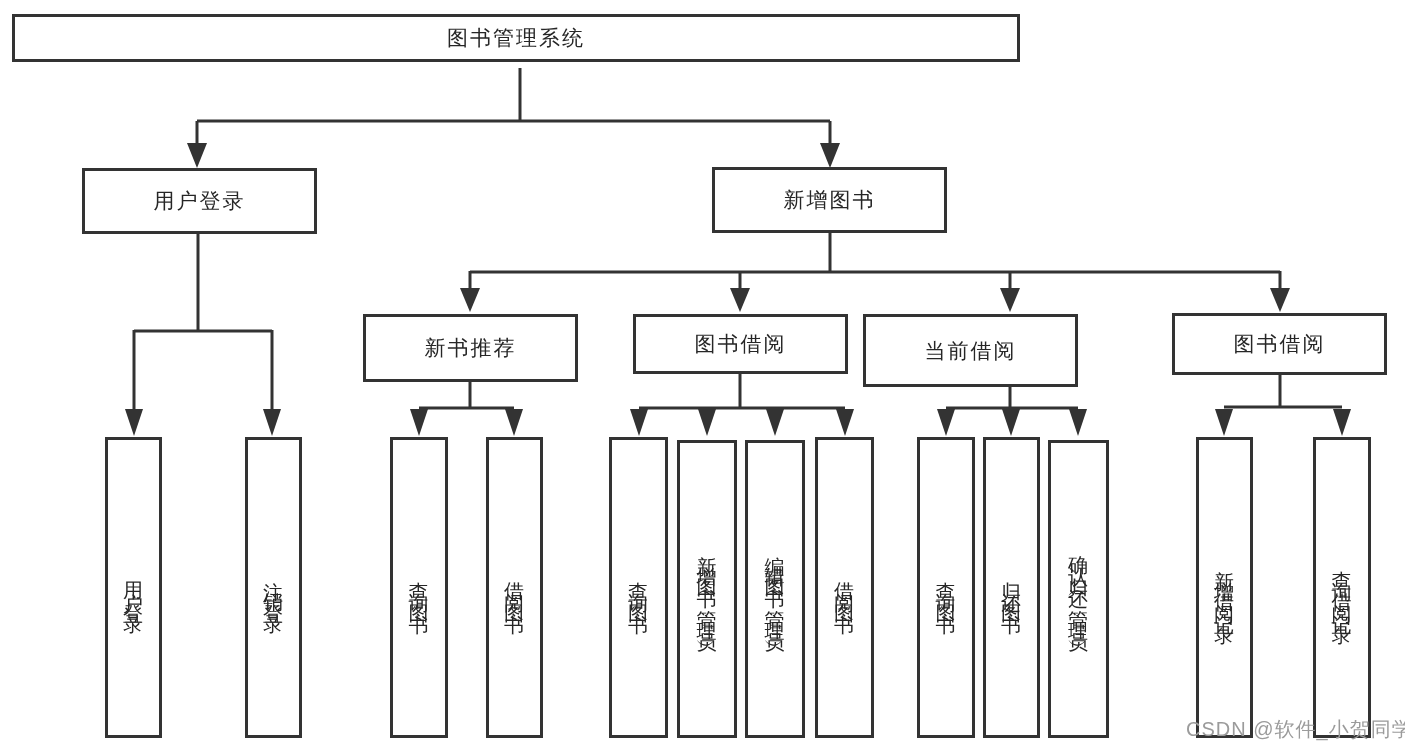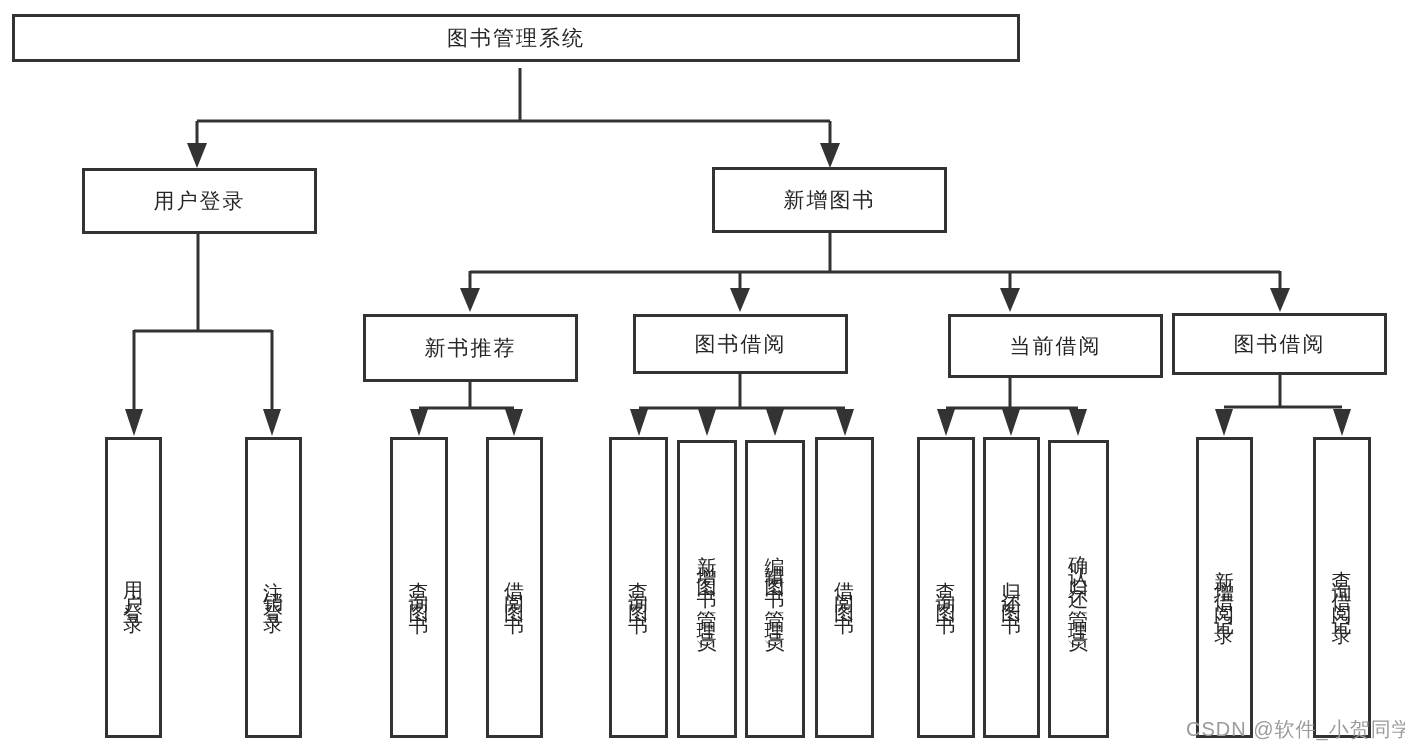--- a/index.html
+++ b/index.html
@@ -96,21 +96,21 @@
   <div class="box h" style="left:712px;top:167px;width:235px;height:66px">
     <span>新增图书</span>
   </div>
 
   <div class="box h" style="left:363px;top:314px;width:215px;height:68px">
     <span>新书推荐</span>
   </div>
   <div class="box h" style="left:633px;top:314px;width:215px;height:60px">
     <span>图书借阅</span>
   </div>
-  <div class="box h" style="left:948px;top:314px;width:215px;height:64px">
+  <div class="box h" style="left:863px;top:314px;width:215px;height:73px">
     <span>当前借阅</span>
   </div>
   <div class="box h" style="left:1172px;top:313px;width:215px;height:62px">
     <span>图书借阅</span>
   </div>
 
   <div class="box v" style="left:105px;top:437px;width:57px;height:301px">
     <span>用户登录</span>
   </div>
   <div class="box v" style="left:245px;top:437px;width:57px;height:301px">

